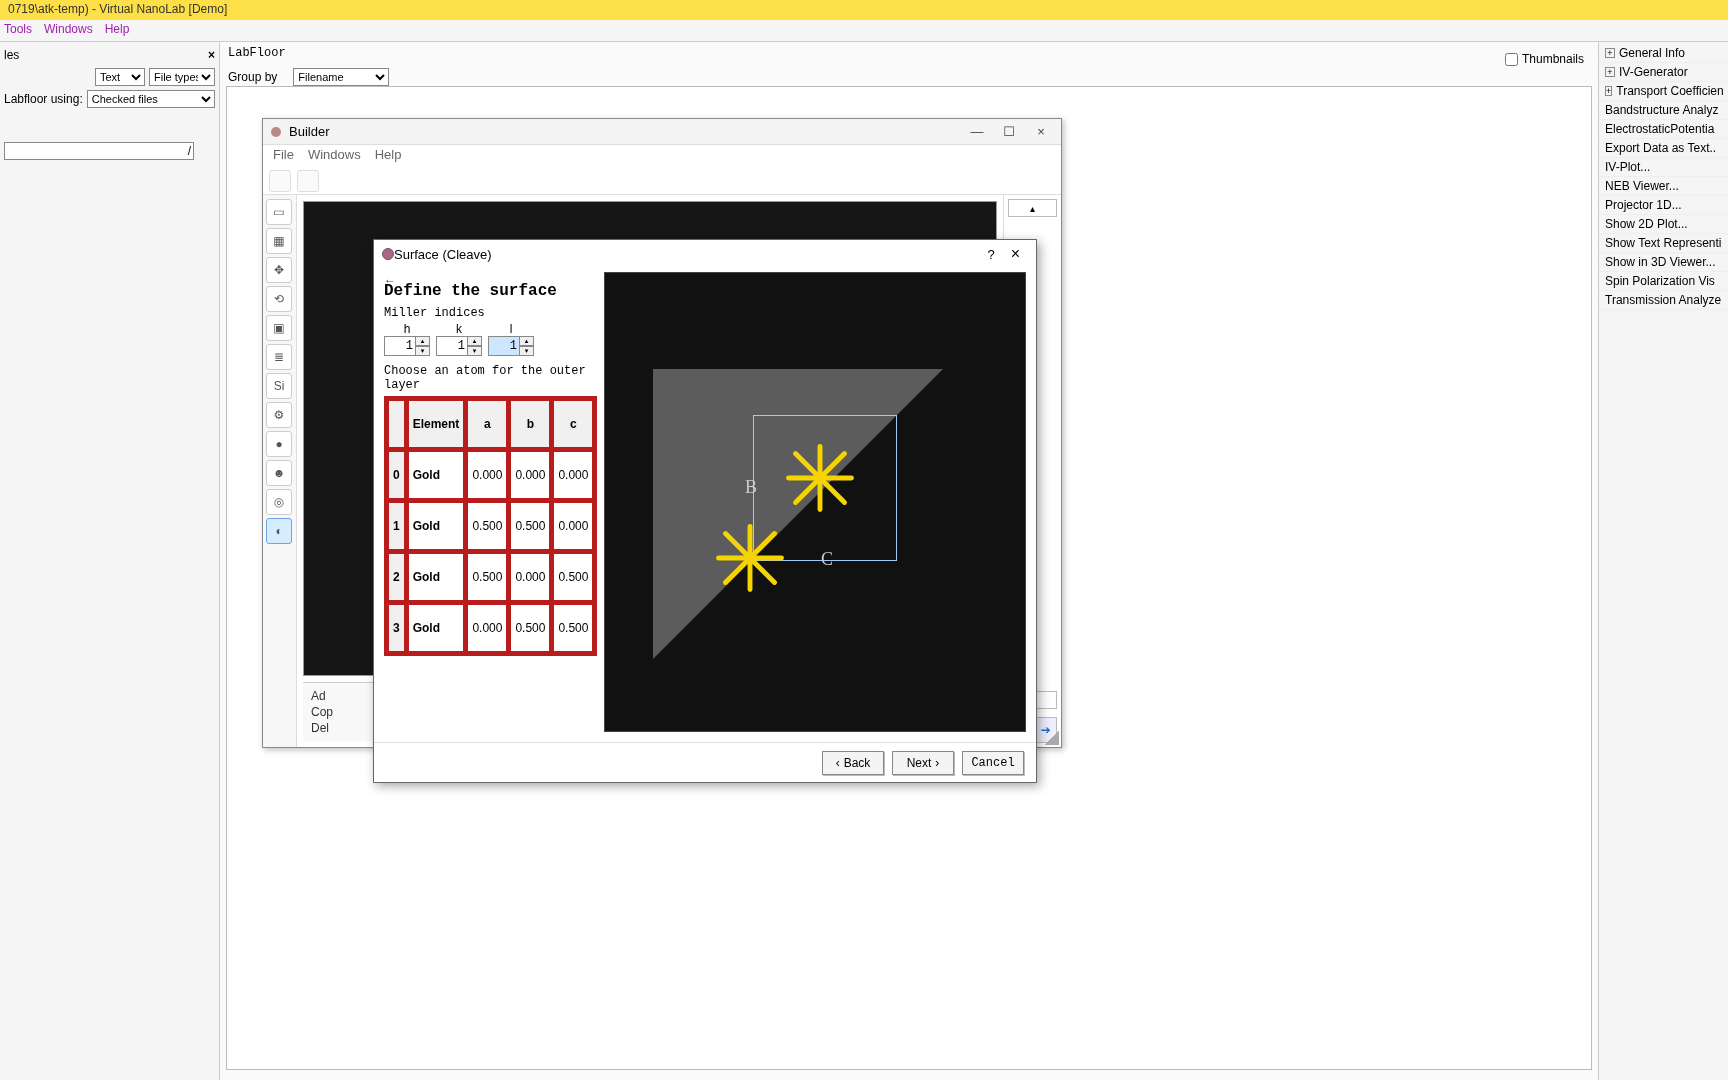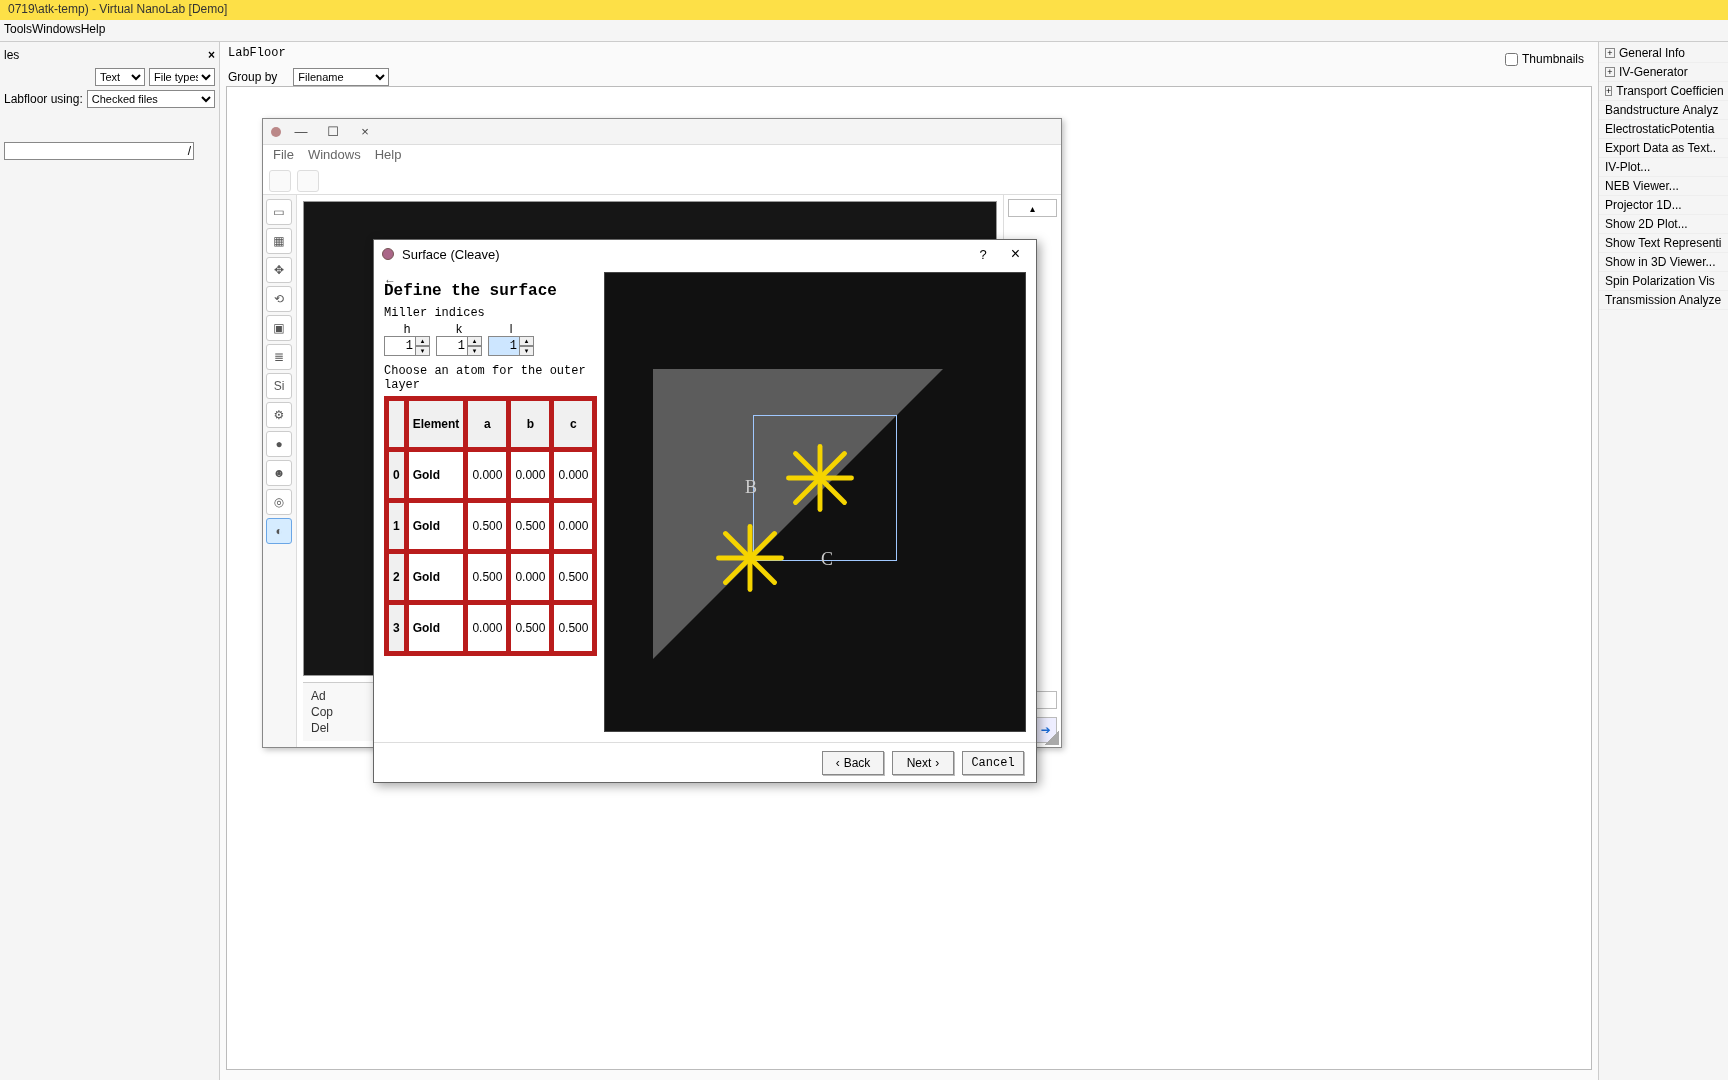--- a/index.html
+++ b/index.html
@@ -1,19 +1,19 @@
 <!DOCTYPE html>
 <html><head>
 <meta charset="utf-8">
 <style>
 * { box-sizing: border-box; margin: 0; padding: 0; font-family: "Segoe UI", Tahoma, sans-serif; }
 body { background: #f0f0f0; width: 1728px; height: 1080px; overflow: hidden; font-size: 12px; }
 
 .titlebar { height: 20px; background: #fde047; padding: 2px 8px; font-size: 12px; color: #333; }
-.menubar { height: 22px; background: #f5f5f5; padding: 2px 4px; display: flex; font-size: 12px; color: #000000; border-bottom: 1px solid #ccc; }
+.menubar { height: 22px; background: #f5f5f5; padding: 2px 4px; display: flex; gap: 12px; font-size: 12px; color: #a21caf; border-bottom: 1px solid #ccc; }
 .menubar span { cursor: default; }
 
 .workspace { display: flex; height: calc(100% - 42px); }
 
 .left-panel { width: 220px; background: #f5f5f5; border-right: 1px solid #ccc; position: relative; padding: 4px; }
 .panel-header { display:flex; justify-content: space-between; align-items:center; font-size:12px; padding:2px 0;}
 .close-x { font-weight:bold; cursor:default;}
 .field-row { display:flex; align-items:center; gap:4px; margin:4px 0; font-size:12px; font-family: "Courier New", monospace;}
 .field-row label { white-space: nowrap; }
 select { font-size:11px; background:#fff; border:1px solid #888; height:18px;}
@@ -53,21 +53,21 @@
 .viewer-black { flex:1; background:#161616; border:1px solid #999; min-height:380px;}
 .stash-label { padding:6px 8px; font-size:12px; font-family:"Courier New",monospace; color:#333; border-top:1px solid #ccc; background:#f8f8f8; display:flex; flex-direction:column; gap:2px;}
 
 .right-strip { width:58px; border-left:1px solid #ddd; display:flex; flex-direction:column; justify-content:space-between;}
 .scroll-up,.scroll-dn { height:18px; border:1px solid #bbb; margin:4px; display:flex; align-items:center; justify-content:center; font-size:10px;}
 .bottom-icons { display:flex; gap:4px; padding:4px; justify-content:flex-end; align-items:center;}
 .bi { width:26px; height:26px; border:1px solid #bbb; background:#eef; display:flex; align-items:center; justify-content:center;}
 
 
 .surf-win { position:absolute; left:110px; top:120px; width:664px; height:544px; background:#fff; border:1px solid #666; box-shadow:3px 3px 10px rgba(0,0,0,0.35); z-index:10;}
-.surf-title { height:28px; display:flex; align-items:center; padding:0 8px; gap:8px; font-size:13px;}
+.surf-title { height:28px; display:flex; align-items:center; padding:0 8px; font-size:13px;}
 .surf-icon { width:12px; height:12px; border-radius:50%; background:#a68; border:1px solid #755;}
 .surf-title .spacer { flex:1;}
 .surf-body { padding:4px 10px 10px 10px; height: calc(100% - 68px); display:flex; gap:8px;}
 .surf-left { width:212px; }
 .surf-heading { font-family:"Courier New",monospace; font-size:16px; font-weight:bold; margin-bottom:6px;}
 .back-arrow { font-size:12px; color:#444; margin-bottom:-4px;}
 .surf-sub { font-family:"Courier New",monospace; font-size:12px;}
 .miller-row { display:flex; gap:6px; margin:2px 0 8px 0;}
 .miller-col { display:flex; flex-direction:column; align-items:center; font-family:"Courier New",monospace; font-size:12px;}
 .spin { width:46px; height:20px; display:flex;}
@@ -136,20 +136,21 @@
     </div>
     <div class="thumb-chk">
       <input type="checkbox" style="">
       <span>Thumbnails</span>
     </div>
     <div class="labfloor-frame"></div>
 
     <div class="builder-win">
       <div class="win-titlebar">
         <div class="win-icon"></div>
+        <div class="win-title">Builder</div>
         <div class="win-btn">—</div>
         <div class="win-btn">☐</div>
         <div class="win-btn">×</div>
       </div>
       <div class="builder-menu">
         <span>File</span>
         <span>Windows</span>
         <span>Help</span>
       </div>
       <div class="builder-toolbar">

